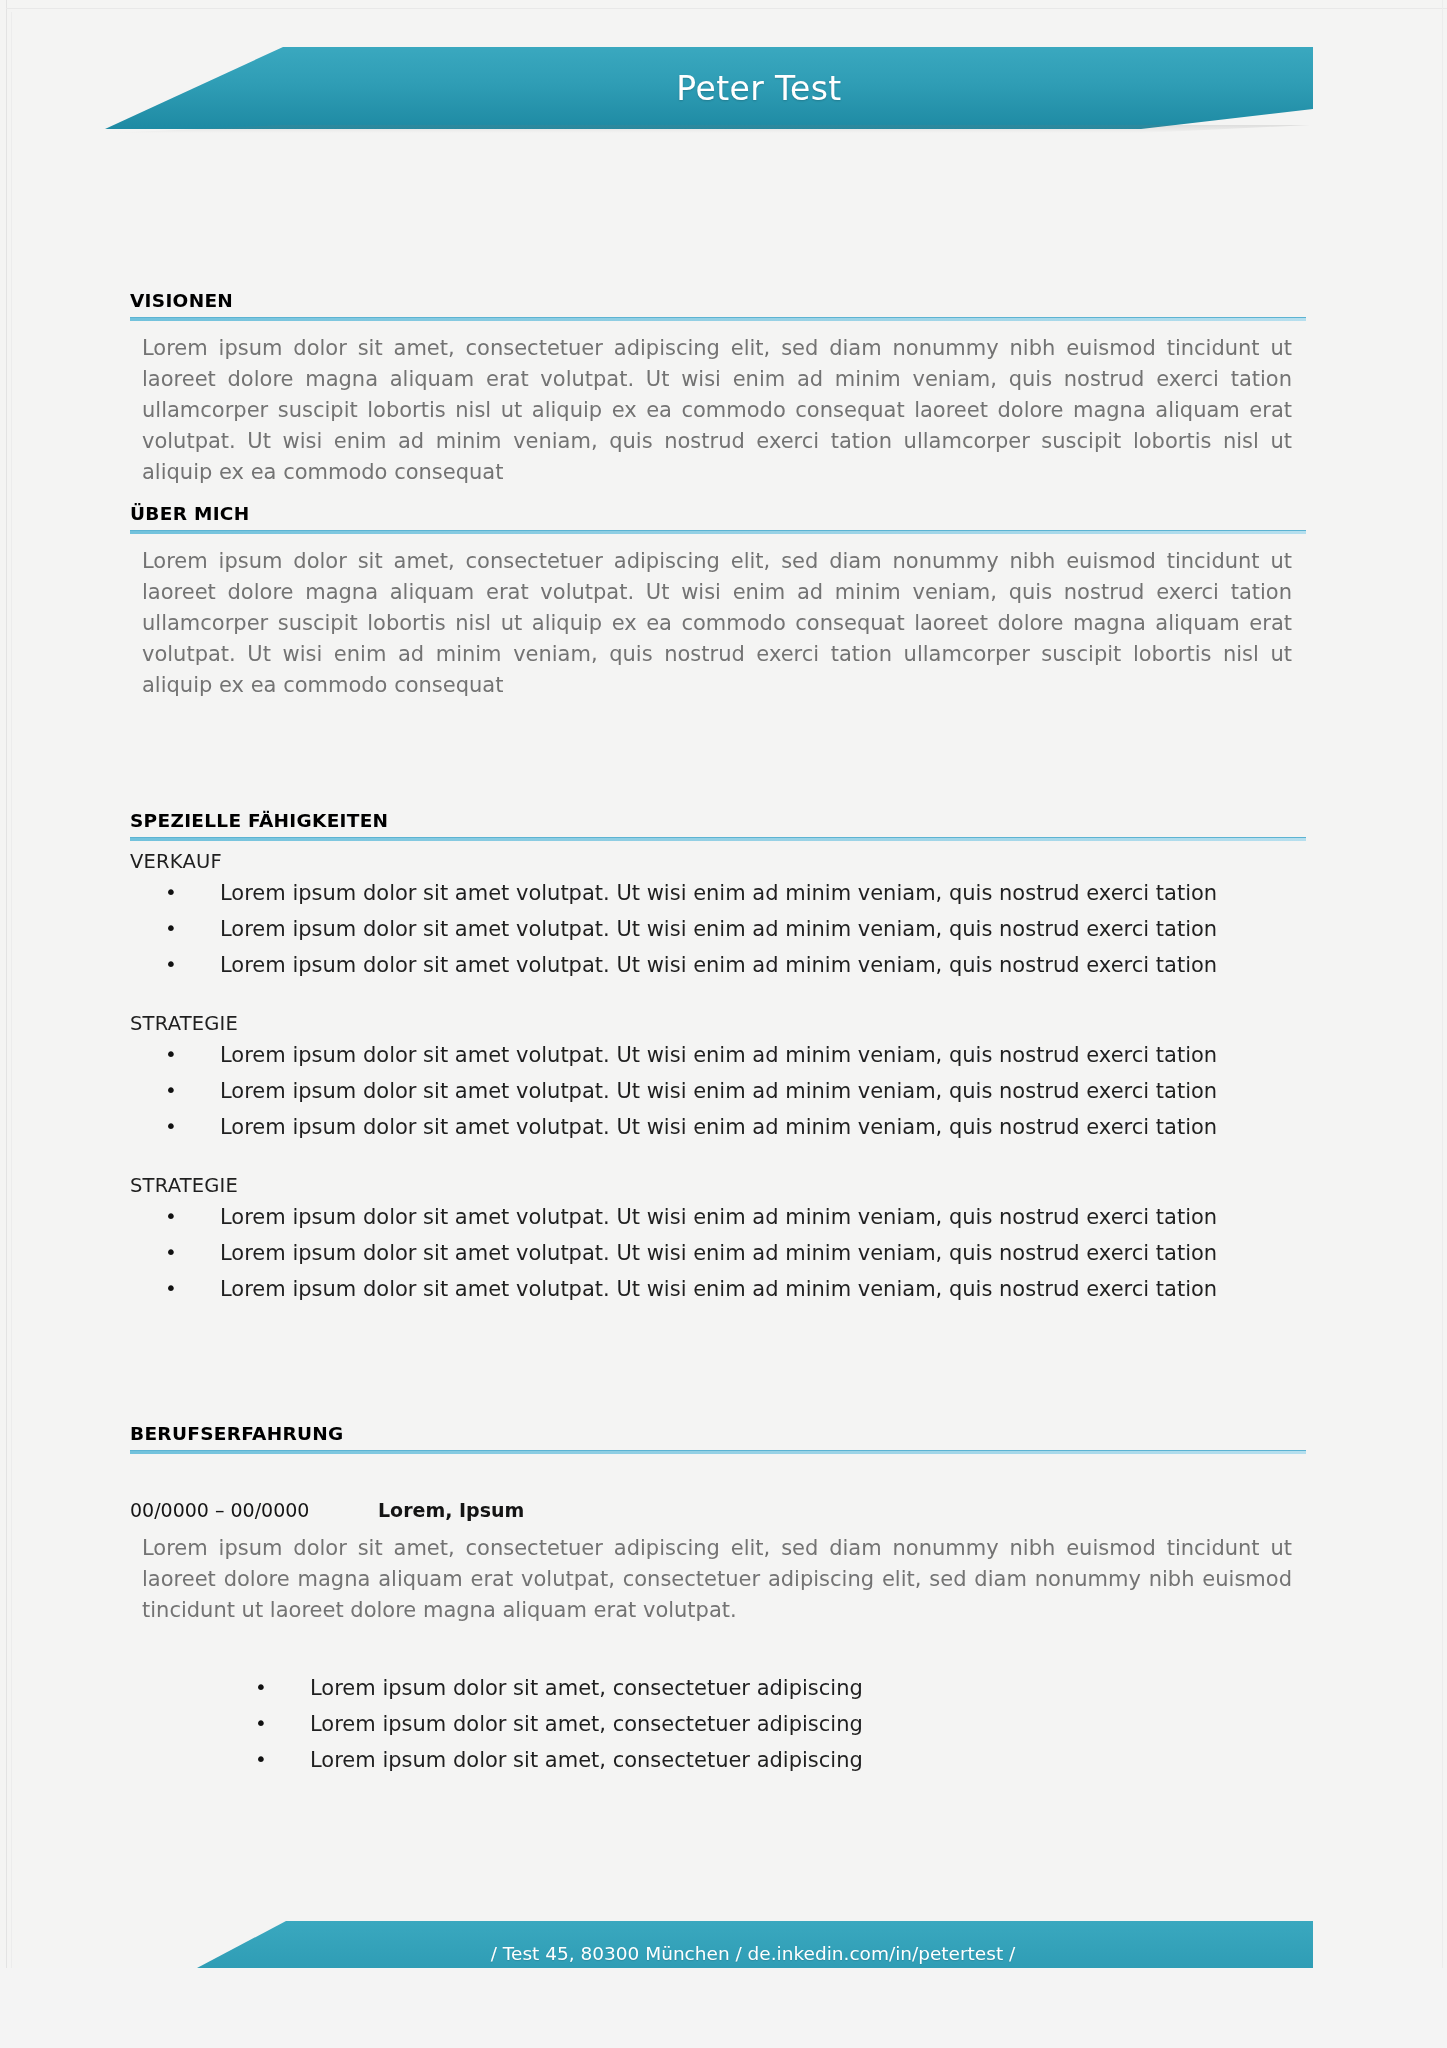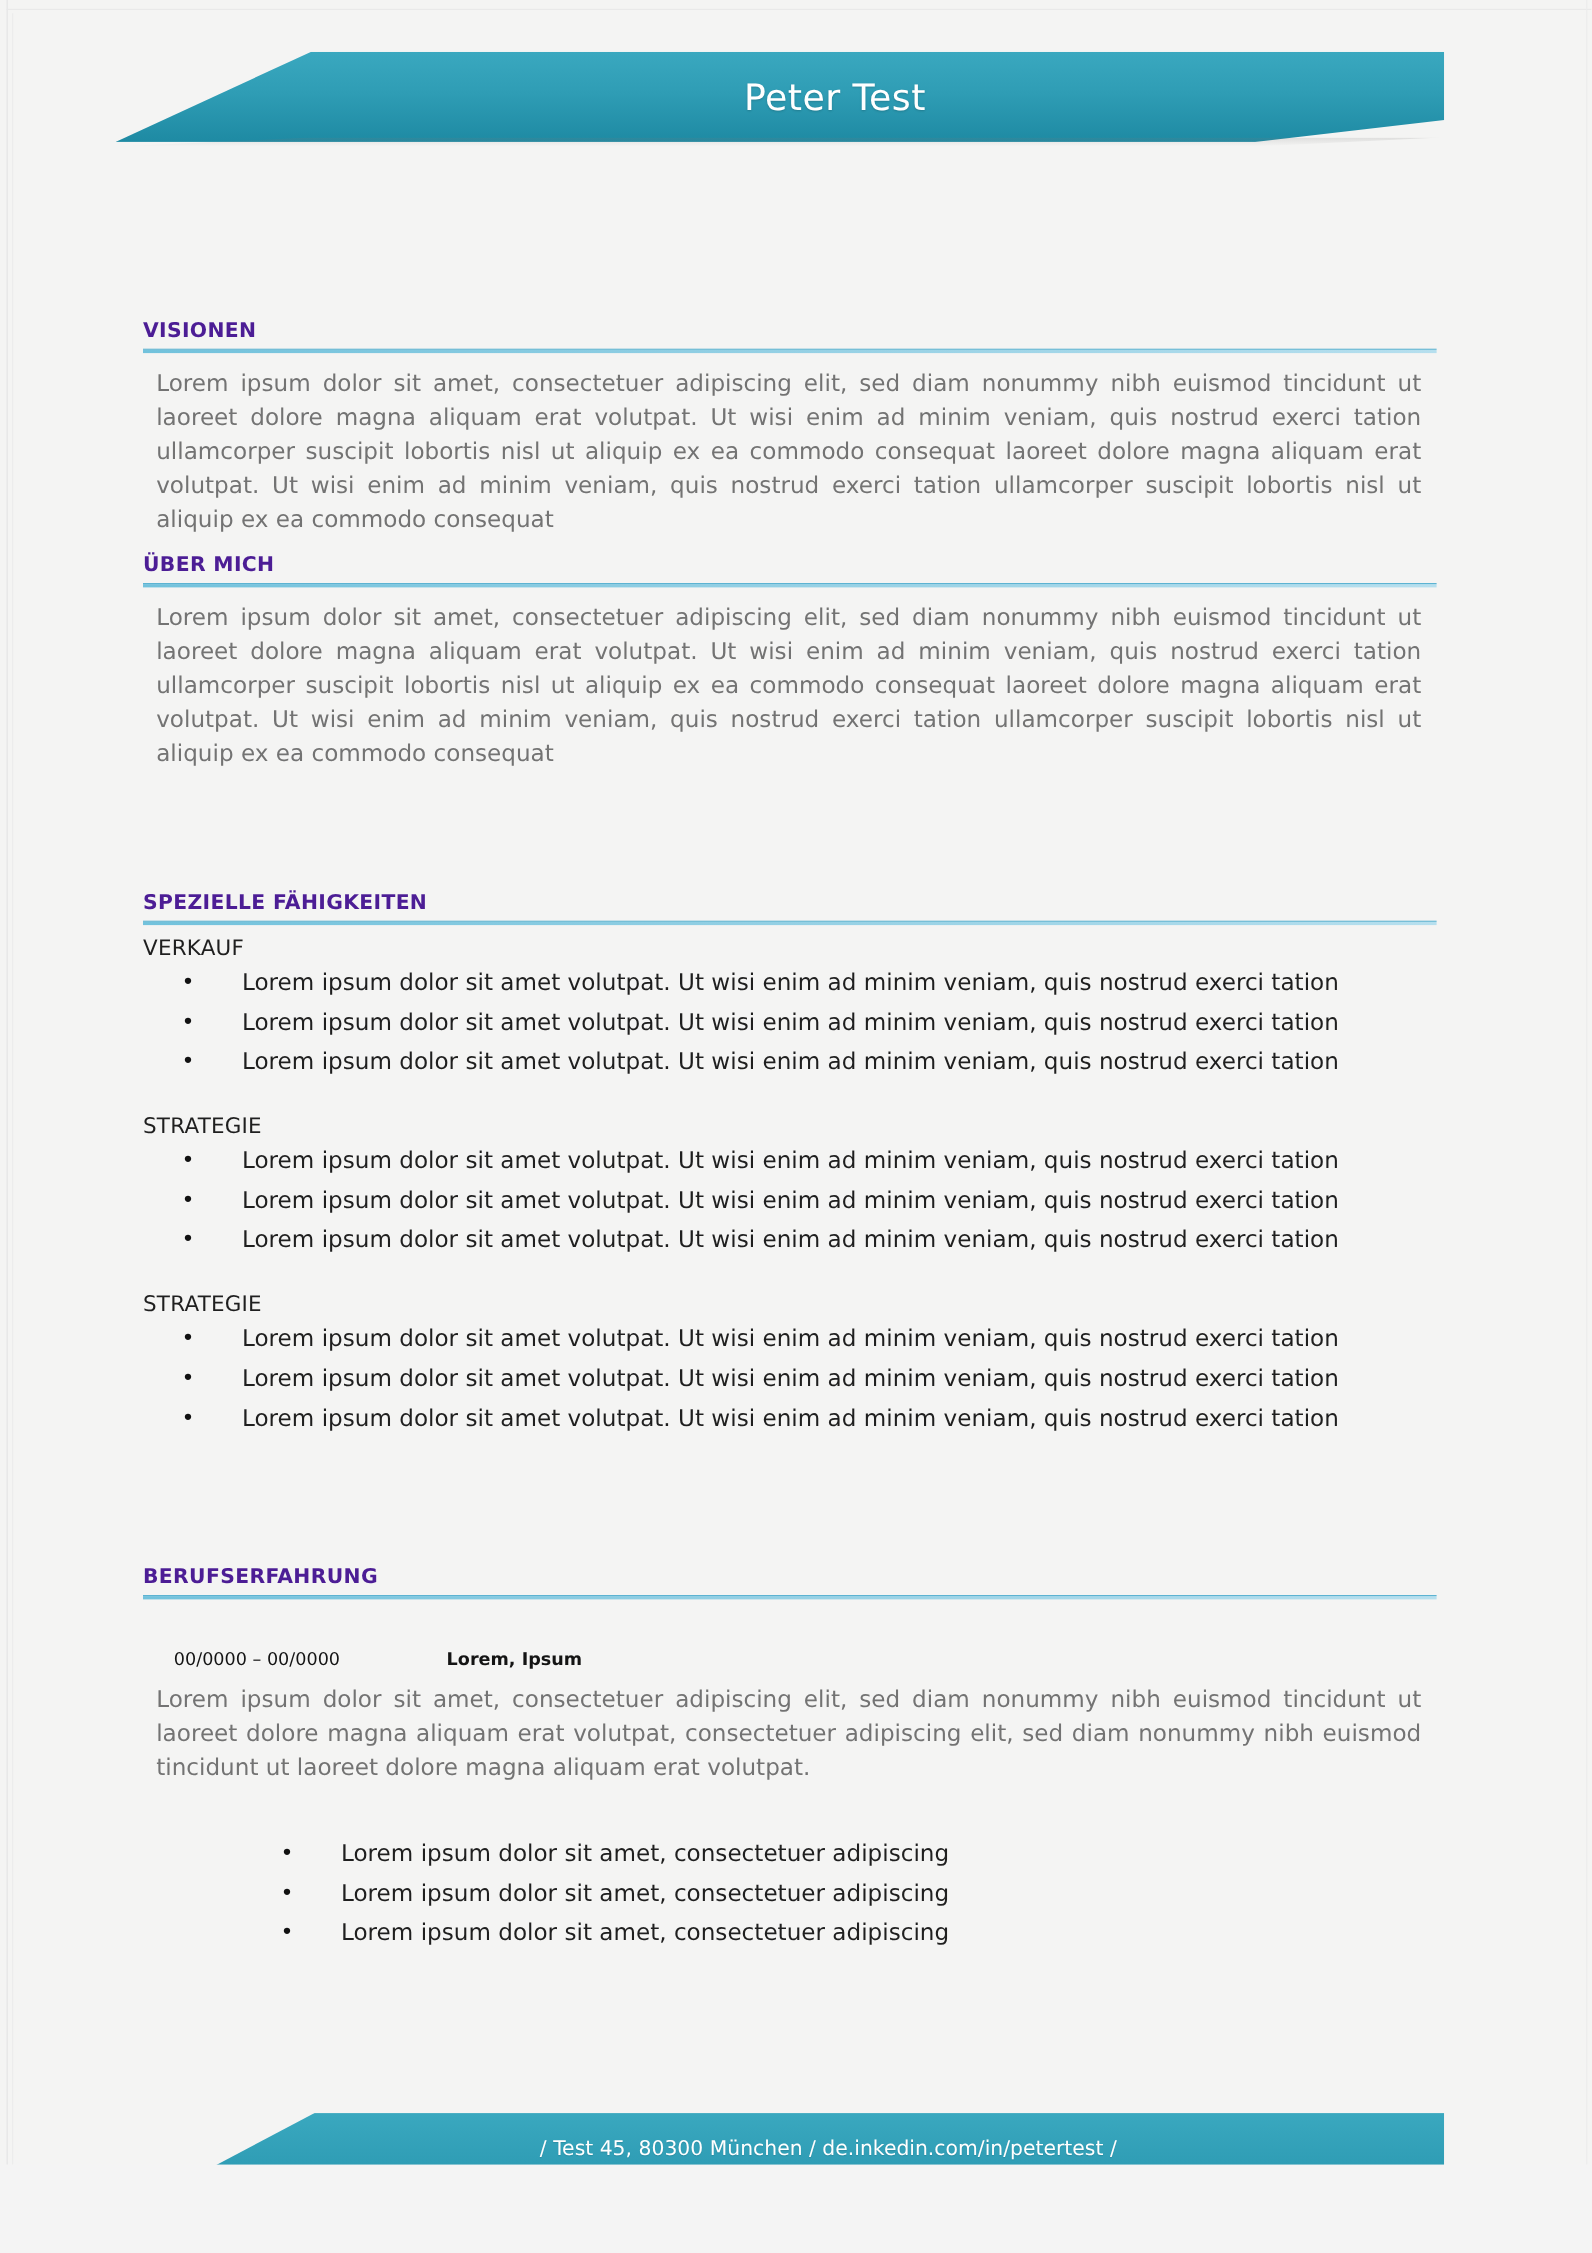--- a/index.html
+++ b/index.html
@@ -78,21 +78,21 @@
   }
 
   
   .content {
     position: absolute;
     left: 130px;
     top: 0;
     width: 1180px;
   }
   .section-heading {
-    color: #4c1d95;
+    color: #000000;
     font-size: 18.5px;
     font-weight: bold;
     letter-spacing: 0.3px;
     margin: 0 0 6px 0;
   }
   .section-rule {
     height: 3px;
     width: 1176px;
     background: linear-gradient(90deg, #72c2dc 0%, #9bd3e6 60%, #b6dfee 100%);
     border-top: 1px solid #5cb3d2;
@@ -134,25 +134,24 @@
     color: #111;
   }
   ul.bullets.indent2 li {
     padding-left: 180px;
   }
   ul.bullets.indent2 li::before {
     left: 125px;
   }
 
   .job-line {
-    font-size: 16px;
+    font-size: 19px;
     color: #141414;
     margin-bottom: 4px;
     display: flex;
-    margin-left: 28px;
   }
   .job-dates { width: 248px; }
   .job-title { font-weight: bold; }
 
   
   .footer-banner {
     position: absolute;
     left: 108px;
     top: 1921px;
     width: 1205px;

